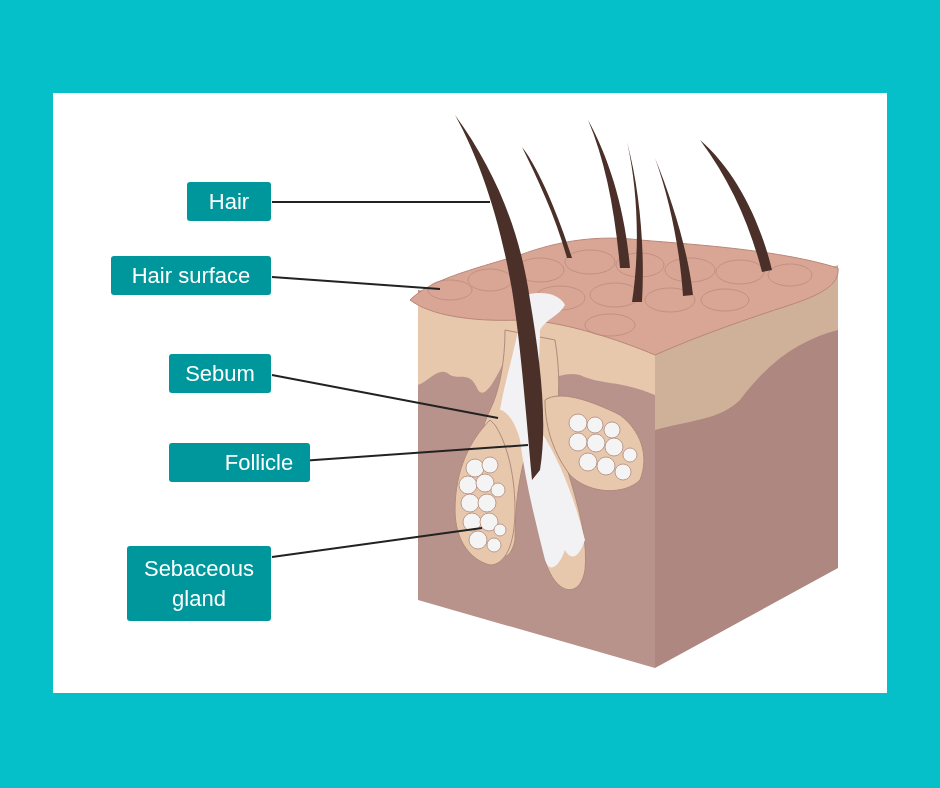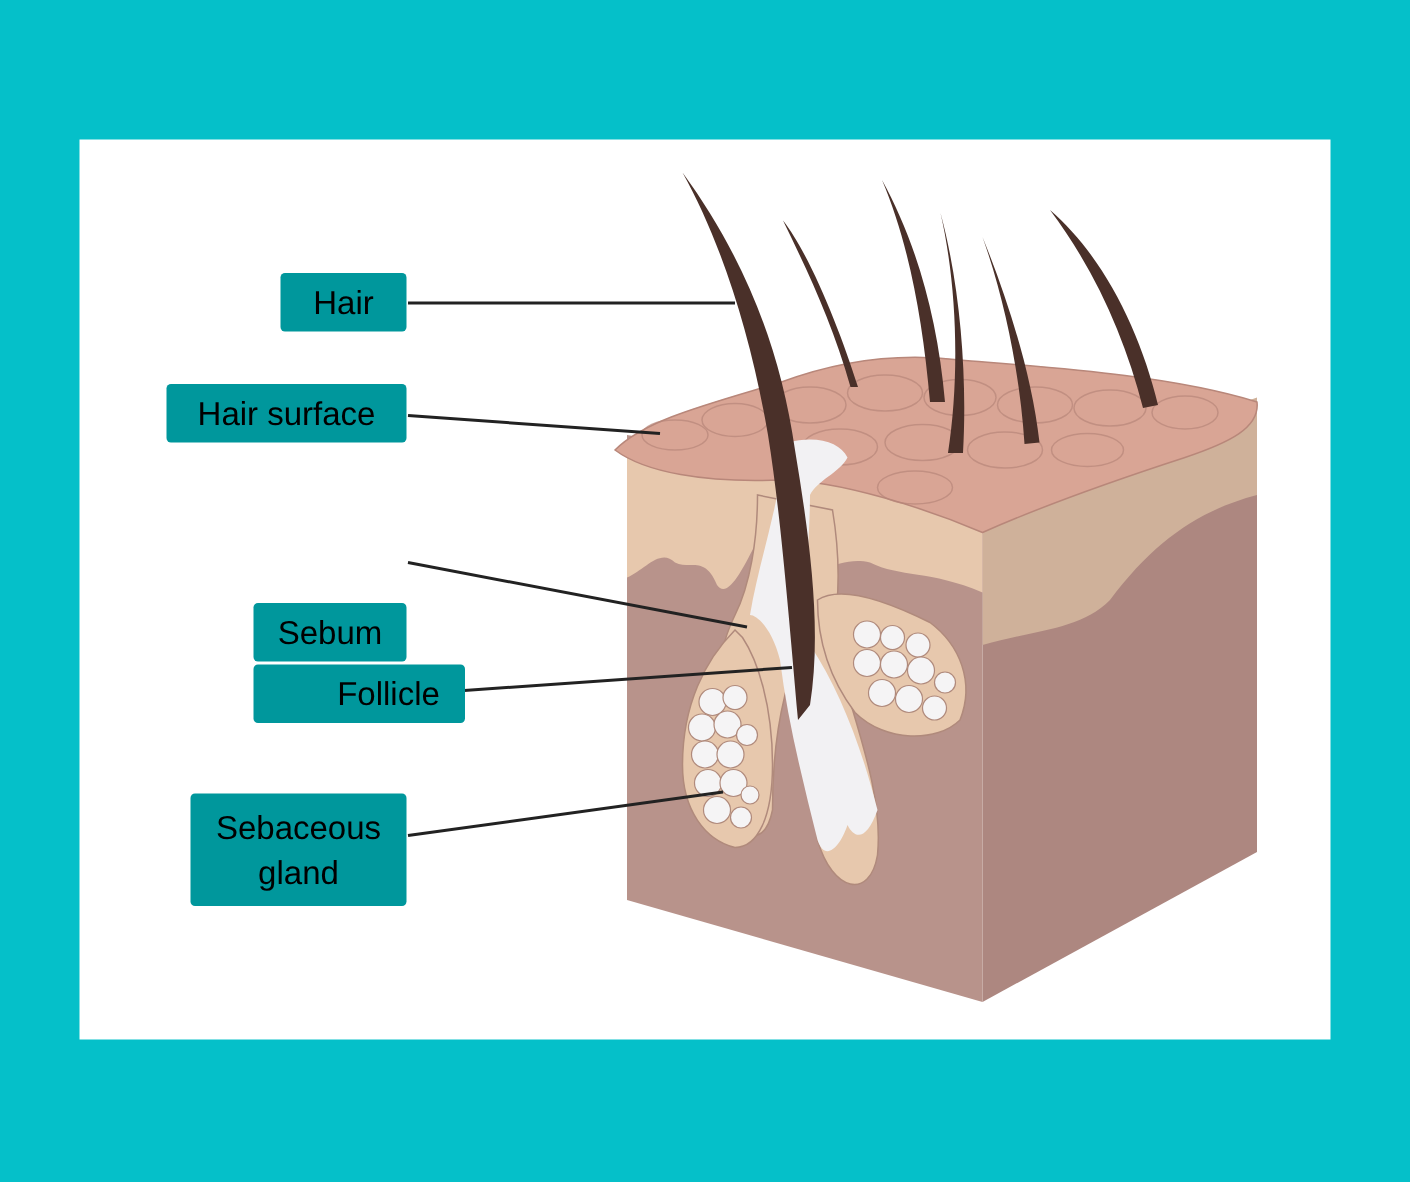--- a/index.html
+++ b/index.html
@@ -1,18 +1,18 @@
 <!DOCTYPE html>
 <html><head>
 <meta charset="utf-8">
 <style>
   html, body { margin:0; padding:0; }
   body { width:940px; height:788px; background:#05c0c9; position:relative; overflow:hidden; font-family:"Liberation Sans", sans-serif; }
   .panel { position:absolute; left:53px; top:93px; width:834px; height:600px; background:#ffffff; }
-  .label { position:absolute; background:#00979c; color:#000000; border-radius:3px; font-size:22px; text-align:center; display:flex; align-items:center; justify-content:center; line-height:1.35; font-family:"Liberation Sans", sans-serif; }
+  .label { position:absolute; background:#00979c; color:#ffffff; border-radius:3px; font-size:22px; text-align:center; display:flex; align-items:center; justify-content:center; line-height:1.35; font-family:"Liberation Sans", sans-serif; }
   svg.art { position:absolute; left:0; top:0; }
 </style>
 </head>
 <body>
 
 <div class="panel"></div>
 
 <svg class="art" width="940" height="788" viewBox="0 0 940 788">
 
   <path d="M655 355 L838 290 L838 568 L655 668 Z" fill="#ad8780"></path>
@@ -92,22 +92,22 @@
     <line x1="272" y1="557" x2="482" y2="528"></line>
   </g>
 </svg>
 
 <div class="label" style="left:187px; top:182px; width:84px; height:39px;">
   <span>Hair</span>
 </div>
 <div class="label" style="left:111px; top:256px; width:160px; height:39px;">
   <span>Hair surface</span>
 </div>
-<div class="label" style="left:169px; top:354px; width:102px; height:39px;margin-top:48px;">
+<div class="label" style="left:169px; top:354px; width:102px; height:39px;">
   <span>Sebum</span>
 </div>
 <div class="label" style="left:169px; top:443px; width:102px; height:39px;padding-left:39px;">
   <span>Follicle</span>
 </div>
-<div class="label" style="left:127px; top:529px; width:144px; height:75px; flex-direction:column;">
+<div class="label" style="left:127px; top:546px; width:144px; height:75px; flex-direction:column;">
   <span>Sebaceous</span>
   <span>gland</span>
 </div>
 
 </body></html>

